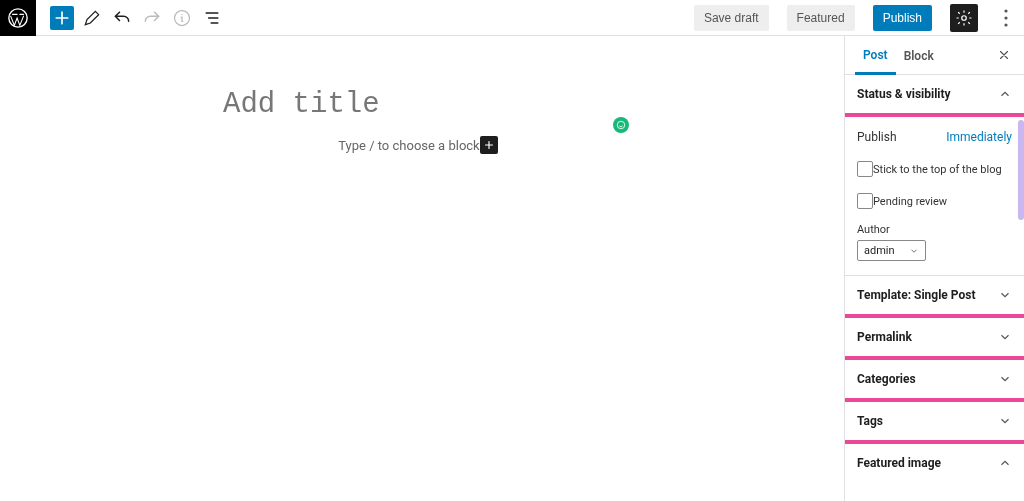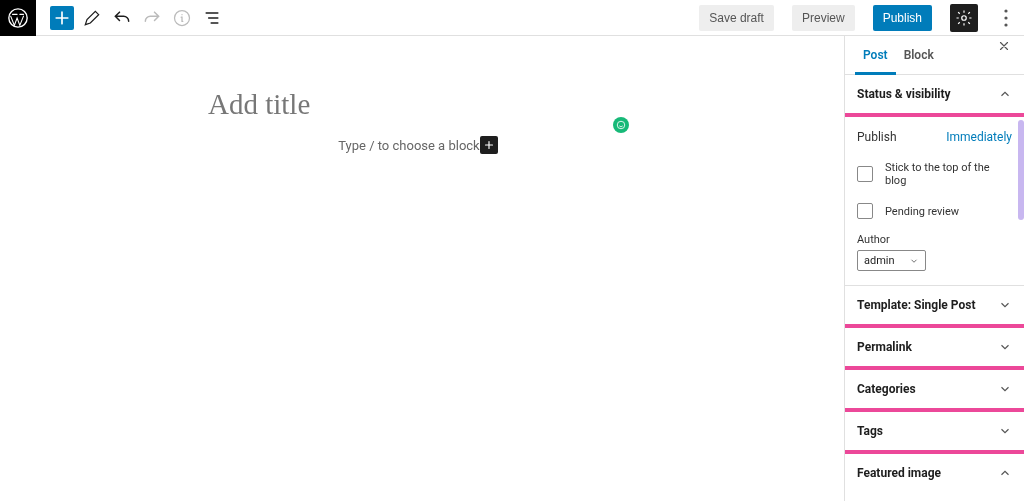--- a/index.html
+++ b/index.html
@@ -67,26 +67,26 @@
   .more-btn {
     width: 20px; height: 28px;
     display: flex; align-items: center; justify-content: center;
   }
   .more-btn svg { width: 4px; height: 18px; fill: #555; }
 
   
   .body-wrap { display: flex; height: calc(501px - 36px); }
   .canvas { flex: 1; position: relative; }
   .post-title {
-    font-family: Liberation Serif, serif;
+    font-family: Liberation Mono, monospace;
     font-size: 29px;
     color: #777;
     font-weight: 400;
     position: absolute;
-    left: 208px;
+    left: 223px;
     top: 52px;
   }
   .block-placeholder-row {
     position: absolute;
     left: 208px;
     top: 100px;
     width: 420px;
     display: flex;
     justify-content: center;
     align-items: center;
@@ -115,20 +115,21 @@
 
   
   .sidebar {
     width: 180px;
     border-left: 1px solid #e0e0e0;
     display: flex; flex-direction: column;
     overflow-y: auto;
   }
   .tab-row {
     display: flex;
+    align-items: center;
     border-bottom: 1px solid #e0e0e0;
     padding: 0 10px;
     height: 40px;
     position: relative;
   }
   .tab {
     font-size: 12px;
     font-weight: 600;
     padding: 12px 8px 10px;
     color: #555;
@@ -165,21 +166,21 @@
     justify-content: space-between;
     align-items: center;
     padding: 9px 0;
     font-size: 12px;
   }
   .kv-row .label { color: #333; }
   .kv-row .link { color: #007cba; cursor: pointer; }
   .check-row {
     display: flex;
     align-items: center;
-    gap: 12px;
+    gap: 0;
     padding: 8px 0;
     font-size: 11px;
     color: #333;
   }
   .checkbox {
     width: 16px; height: 16px;
     border: 1px solid #888;
     border-radius: 2px;
     flex-shrink: 0;
   }
@@ -247,21 +248,21 @@
     </div>
     <div class="tool-icon">
       <svg viewBox="0 0 24 24">
           <path d="M5 6h14M8 12h11M11 18h8" stroke="currentColor" stroke-width="1.8" stroke-linecap="round"></path>
         </svg>
     </div>
   </div>
 
   <div class="toolbar-right">
     <button class="btn btn-light">Save draft</button>
-    <button class="btn btn-light">Preview</button>
+    <button class="btn btn-light">Featured</button>
     <button class="btn btn-primary">Publish</button>
     <div class="settings-btn">
       <svg viewBox="0 0 24 24">
           <circle cx="12" cy="12" r="3" fill="none" stroke="#fff" stroke-width="1.6"></circle>
           <path d="M12 2v3M12 19v3M4.2 4.2l2.1 2.1M17.7 17.7l2.1 2.1M2 12h3M19 12h3M4.2 19.8l2.1-2.1M17.7 6.3l2.1-2.1" stroke="#fff" stroke-width="1.6"></path>
         </svg>
     </div>
     <div class="more-btn">
       <svg viewBox="0 0 4 18">
           <circle cx="2" cy="2" r="1.6"></circle>

